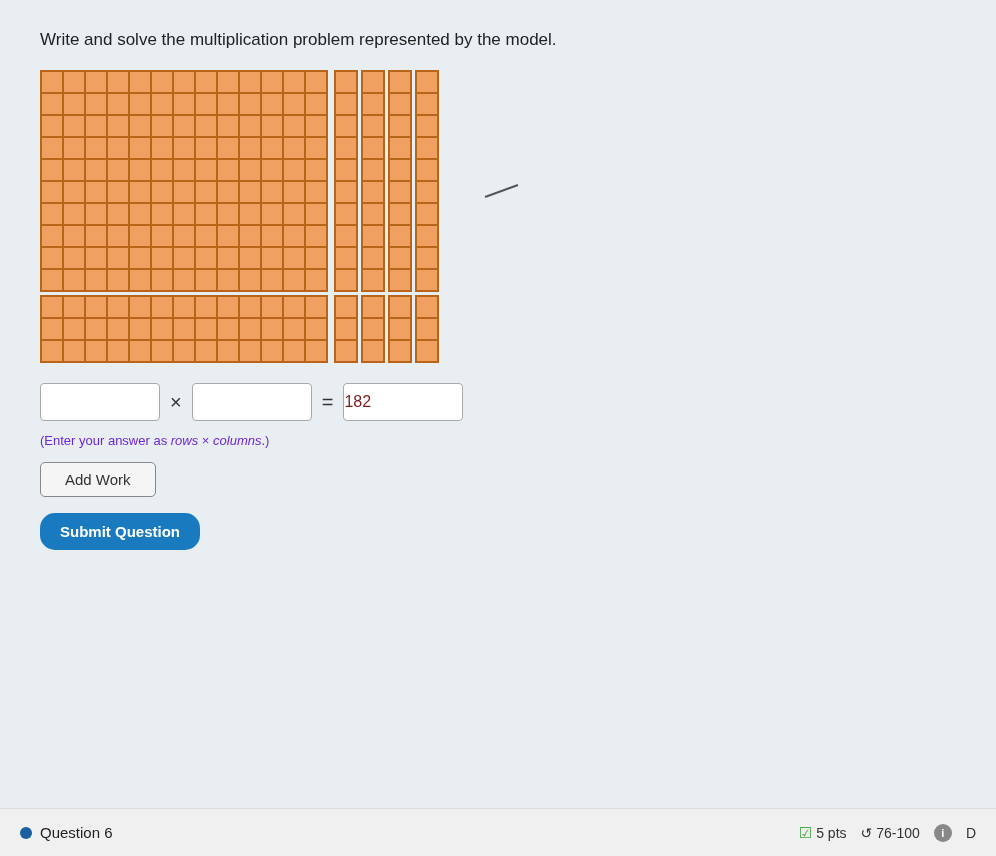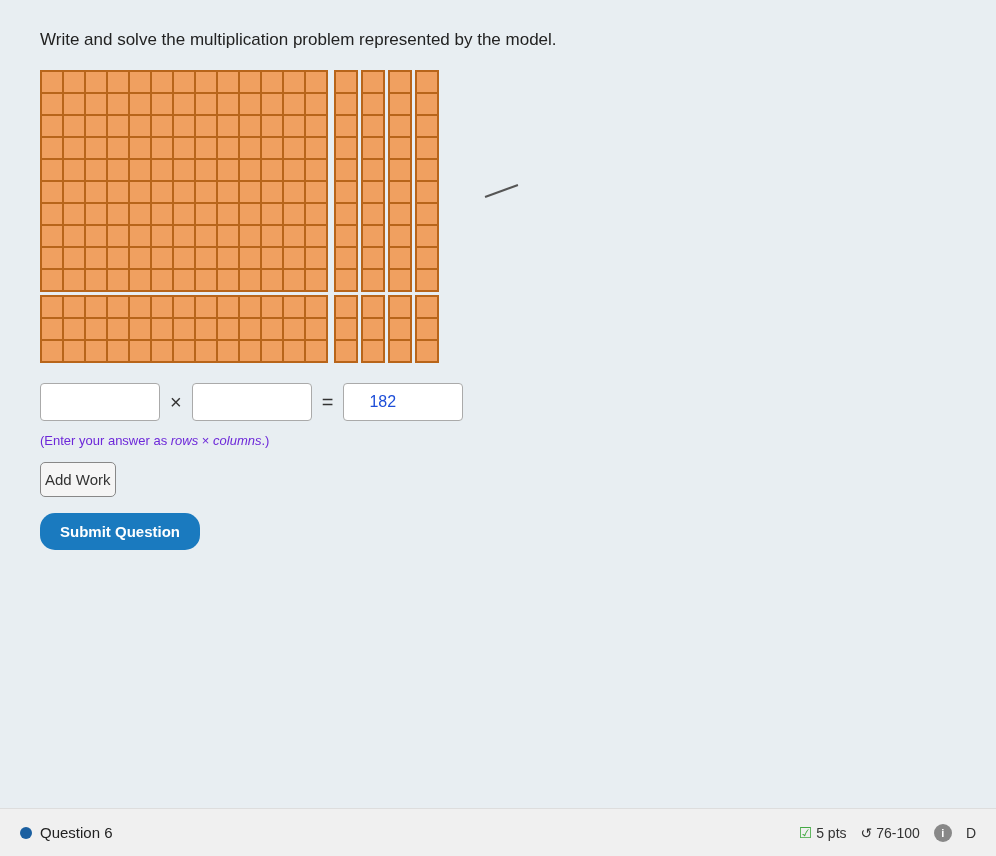--- a/index.html
+++ b/index.html
@@ -137,38 +137,38 @@
     }
 
     .eq-result-box {
       width: 120px;
       height: 38px;
       border: 1.5px solid #aaa;
       border-radius: 4px;
       background: #fff;
       display: flex;
       align-items: center;
-      padding: 0 25px;
+      padding: 0 0;
       font-size: 16px;
-      color: #1d4ed8;
+      color: #7f1d1d;
     }
 
     .instruction-text {
       font-size: 13px;
       color: #6d28d9;
       margin-bottom: 14px;
     }
 
     .instruction-text em {
       font-style: italic;
     }
 
     .add-work-btn {
       display: inline-block;
-      padding: 8px 4px;
+      padding: 8px 24px;
       border: 1.5px solid #888;
       border-radius: 5px;
       background: #f5f5f5;
       font-size: 15px;
       color: #333;
       cursor: pointer;
       margin-bottom: 16px;
     }
 
     .submit-btn {

